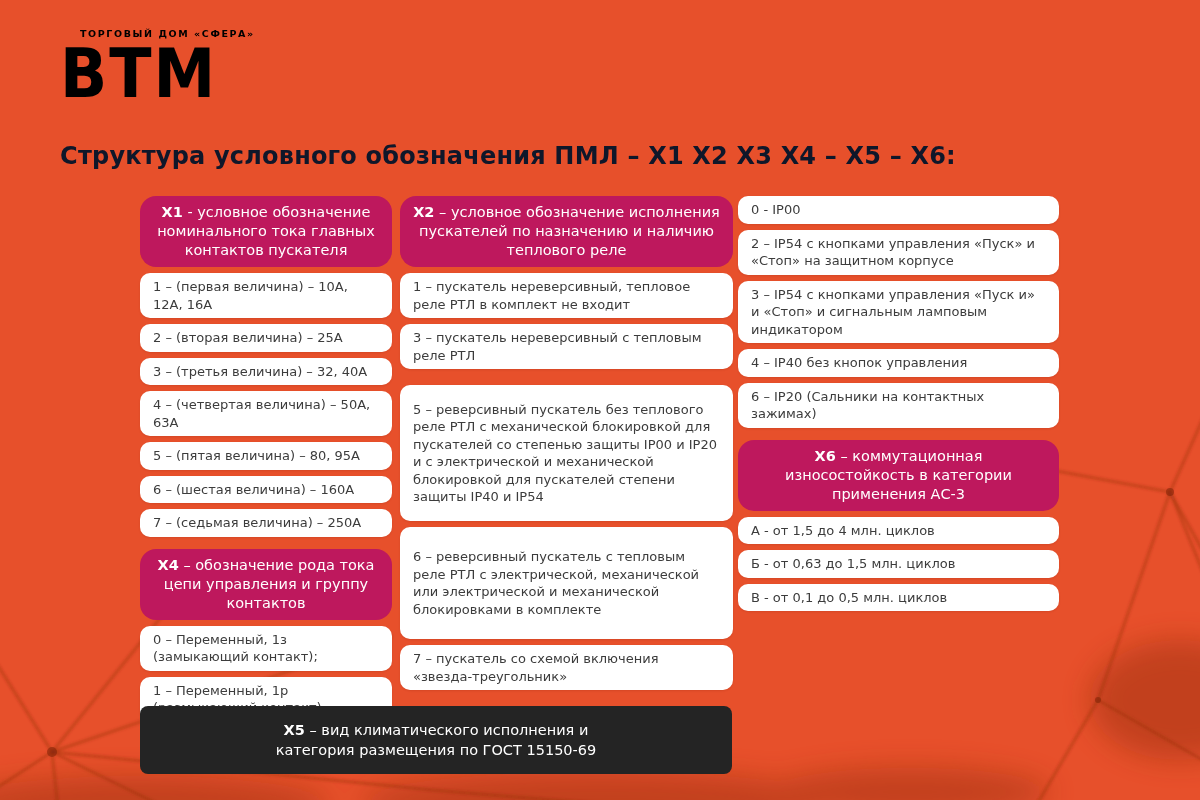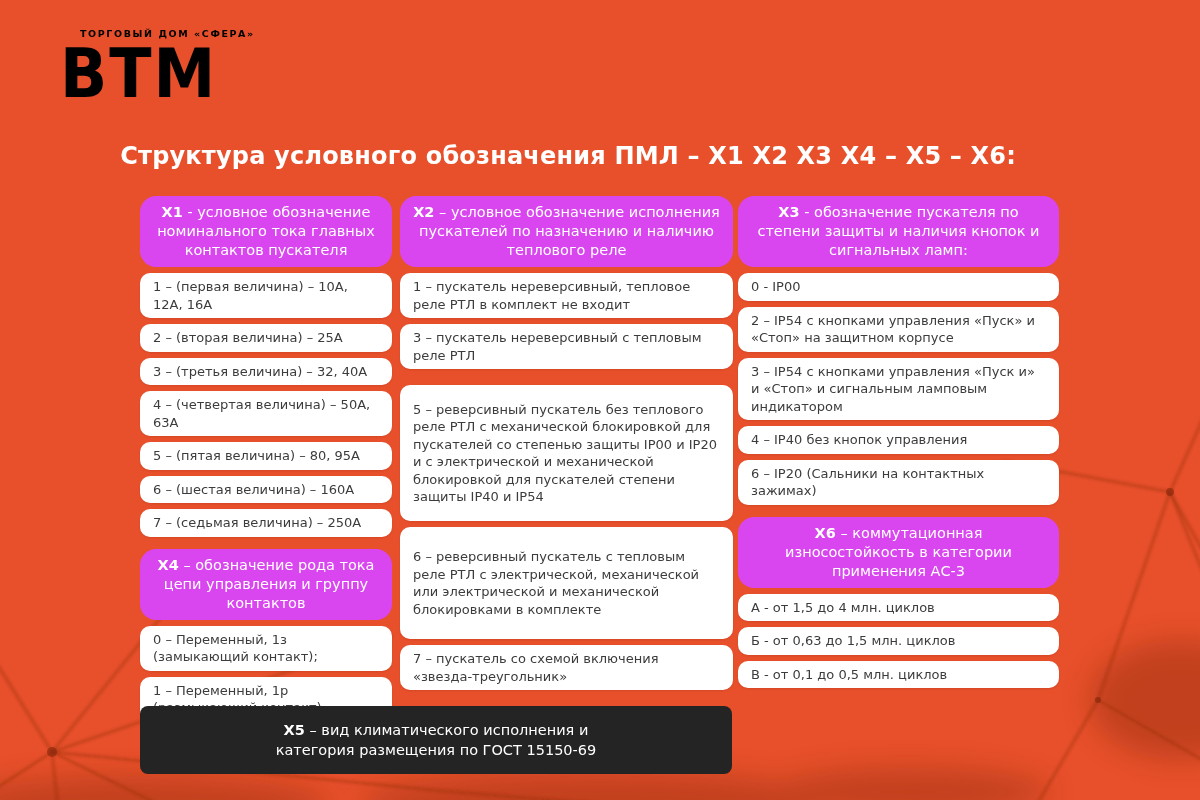--- a/index.html
+++ b/index.html
@@ -17,32 +17,32 @@
     font-size:9.5px;font-weight:bold;letter-spacing:1.6px;
     padding-left:20px;white-space:nowrap;
   }
   .logo .brand{
     font-size:62px;font-weight:bold;letter-spacing:2px;line-height:1.05;
     transform:scaleY(1.08);transform-origin:top left;
   }
 
   
   .title{
-    position:absolute;left:0;top:142px;width:1016px;text-align:right;
-    color:#ffffff;font-size:24px;font-weight:bold;letter-spacing:.2px;
+    position:absolute;left:0;top:142px;width:1016px;text-align:center;
+    color:#0f172a;font-size:24px;font-weight:bold;letter-spacing:.2px;
   }
 
   
   .col{position:absolute;top:196px;display:flex;flex-direction:column;gap:6px;}
   .col1{left:140px;width:252px;}
   .col2{left:400px;width:333px;}
   .col3{left:738px;width:321px;}
 
   .dark-card{
-    background:#d946ef;color:#fff;border-radius:16px;
+    background:#be185d;color:#fff;border-radius:16px;
     padding:7px 10px;text-align:center;
     font-size:14.5px;line-height:19px;
     display:flex;align-items:flex-end;justify-content:center;
   }
   .dark-card b{font-weight:bold;}
   .gap-top{margin-top:6px;}
 
   .light-card{
     background:#fff;color:#3C3C3C;border-radius:10px;
     padding:5px 13px;font-size:13px;line-height:17.5px;
@@ -138,23 +138,20 @@
       <span><b>Х2</b><span> – условное обозначение исполнения пускателей по назначению и наличию теплового реле</span></span>
     </div>
     <div class="light-card">1 – пускатель нереверсивный, тепловое реле РТЛ в комплект не входит</div>
     <div class="light-card">3 – пускатель нереверсивный с тепловым реле РТЛ</div>
     <div class="light-card mh132">5 – реверсивный пускатель без теплового реле РТЛ с механической блокировкой для пускателей со степенью защиты IP00 и IP20 и с электрической и механической блокировкой для пускателей степени защиты IP40 и IP54</div>
     <div class="light-card mh108">6 – реверсивный пускатель с тепловым реле РТЛ с электрической, механической или электрической и механической блокировками в комплекте</div>
     <div class="light-card">7 – пускатель со схемой включения «звезда-треугольник»</div>
   </div>
 
   <div class="col col3">
-    <div class="dark-card">
-      <span><b>Х3</b><span> - обозначение пускателя по степени защиты и наличия кнопок и сигнальных ламп:</span></span>
-    </div>
     <div class="light-card">0 - IP00</div>
     <div class="light-card">2 – IP54 с кнопками управления «Пуск» и «Стоп» на защитном корпусе</div>
     <div class="light-card">3 – IP54 с кнопками управления «Пуск и» и «Стоп» и сигнальным ламповым индикатором</div>
     <div class="light-card">4 – IP40 без кнопок управления</div>
     <div class="light-card">6 – IP20 (Сальники на контактных зажимах)</div>
 
     <div class="dark-card gap-top">
       <span><b>Х6</b><span> – коммутационная износостойкость в категории применения АС-3</span></span>
     </div>
     <div class="light-card">А - от 1,5 до 4 млн. циклов</div>

